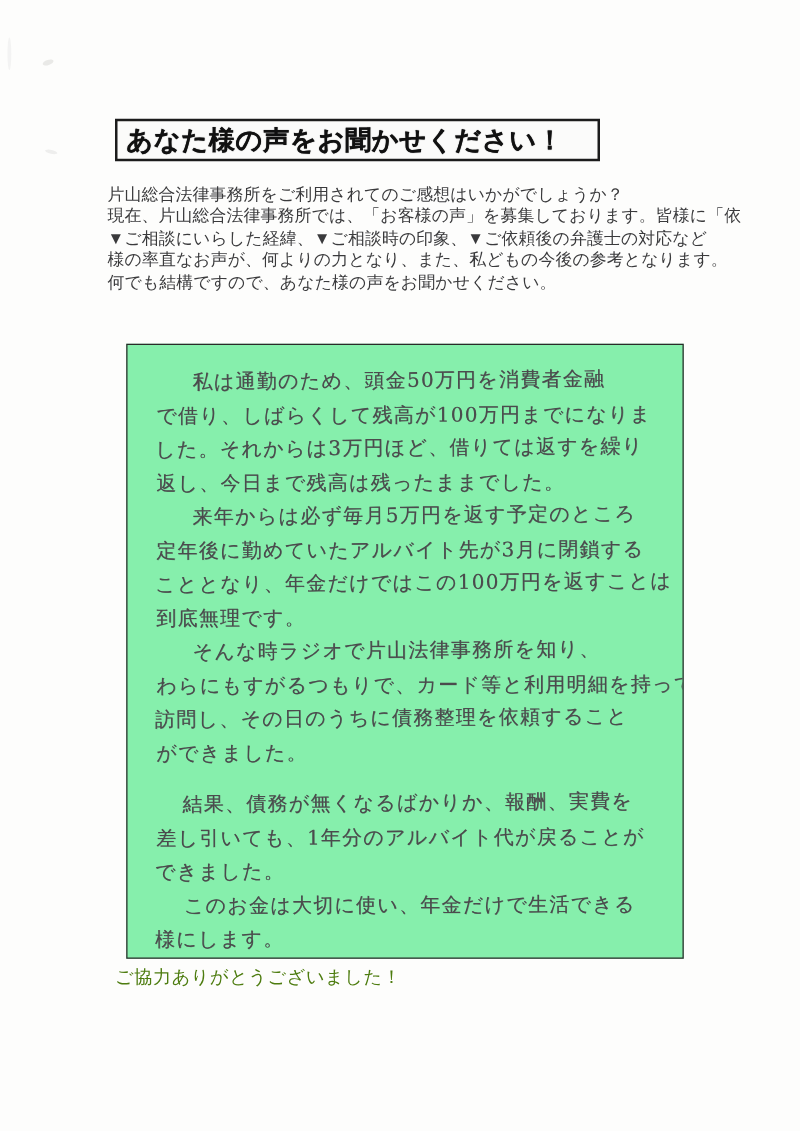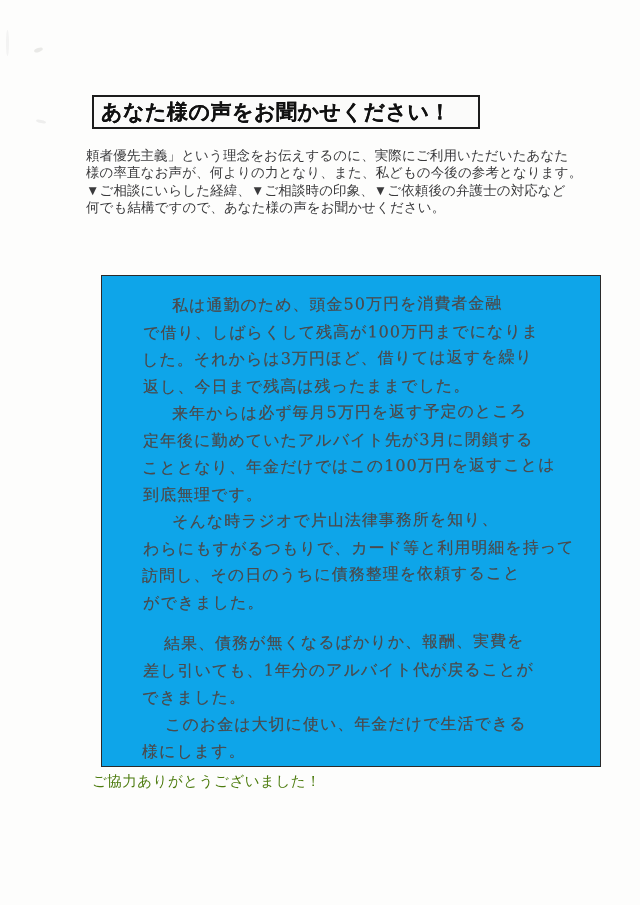--- a/index.html
+++ b/index.html
@@ -50,24 +50,24 @@
     font-size: 13.5px;
     line-height: 17.4px;
     letter-spacing: 0.1px;
     white-space: nowrap;
   }
 
   
   .note-box {
     position: absolute;
     left: 101px; top: 275px;
-    width: 500px; height: 492px;
+    width: 446px; height: 492px;
     border: 1.5px solid #2a2a2a;
-    background: #0ea5e9;
-    padding: 16px 14px 0 40px;
+    background: #86efac;
+    padding: 16px 14px 0 22px;
     overflow: hidden;
   }
   .hw {
     font-family: "DejaVu Serif", serif;
     font-size: 16px;
     line-height: 27px;
     color: #4b4b4d;
     letter-spacing: 1px;
     white-space: nowrap;
     transform: rotate(-0.45deg);
@@ -96,23 +96,24 @@
 
   <div class="artifact a1"></div>
   <div class="artifact a2"></div>
   <div class="artifact a3"></div>
 
   <div class="header-box">
     <span>あなた様の声をお聞かせください！</span>
   </div>
 
   <div class="intro">
-    <p>頼者優先主義」という理念をお伝えするのに、実際にご利用いただいたあなた</p>
+    <p>片山総合法律事務所をご利用されてのご感想はいかがでしょうか？</p>
+    <p>現在、片山総合法律事務所では、「お客様の声」を募集しております。皆様に「依</p>
+    <p>▼ご相談にいらした経緯、▼ご相談時の印象、▼ご依頼後の弁護士の対応など</p>
     <p>様の率直なお声が、何よりの力となり、また、私どもの今後の参考となります。</p>
-    <p>▼ご相談にいらした経緯、▼ご相談時の印象、▼ご依頼後の弁護士の対応など</p>
     <p>何でも結構ですので、あなた様の声をお聞かせください。</p>
   </div>
 
   <div class="note-box">
     <p class="hw ind">私は通勤のため、頭金50万円を消費者金融</p>
     <p class="hw">で借り、しばらくして残高が100万円までになりま</p>
     <p class="hw">した。それからは3万円ほど、借りては返すを繰り</p>
     <p class="hw">返し、今日まで残高は残ったままでした。</p>
     <p class="hw ind">来年からは必ず毎月5万円を返す予定のところ</p>
     <p class="hw">定年後に勤めていたアルバイト先が3月に閉鎖する</p>

